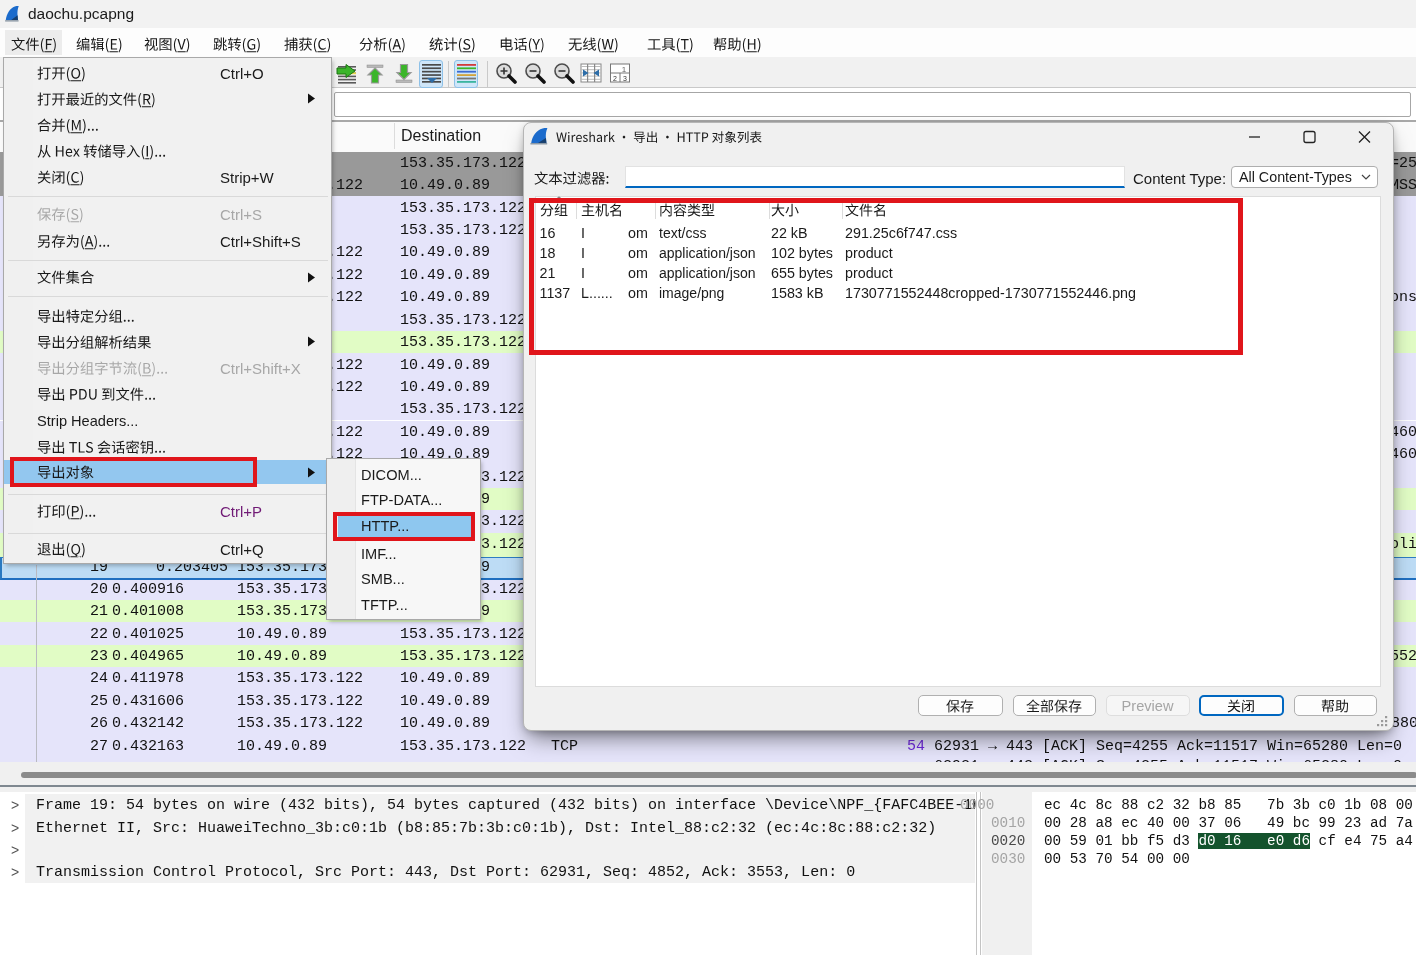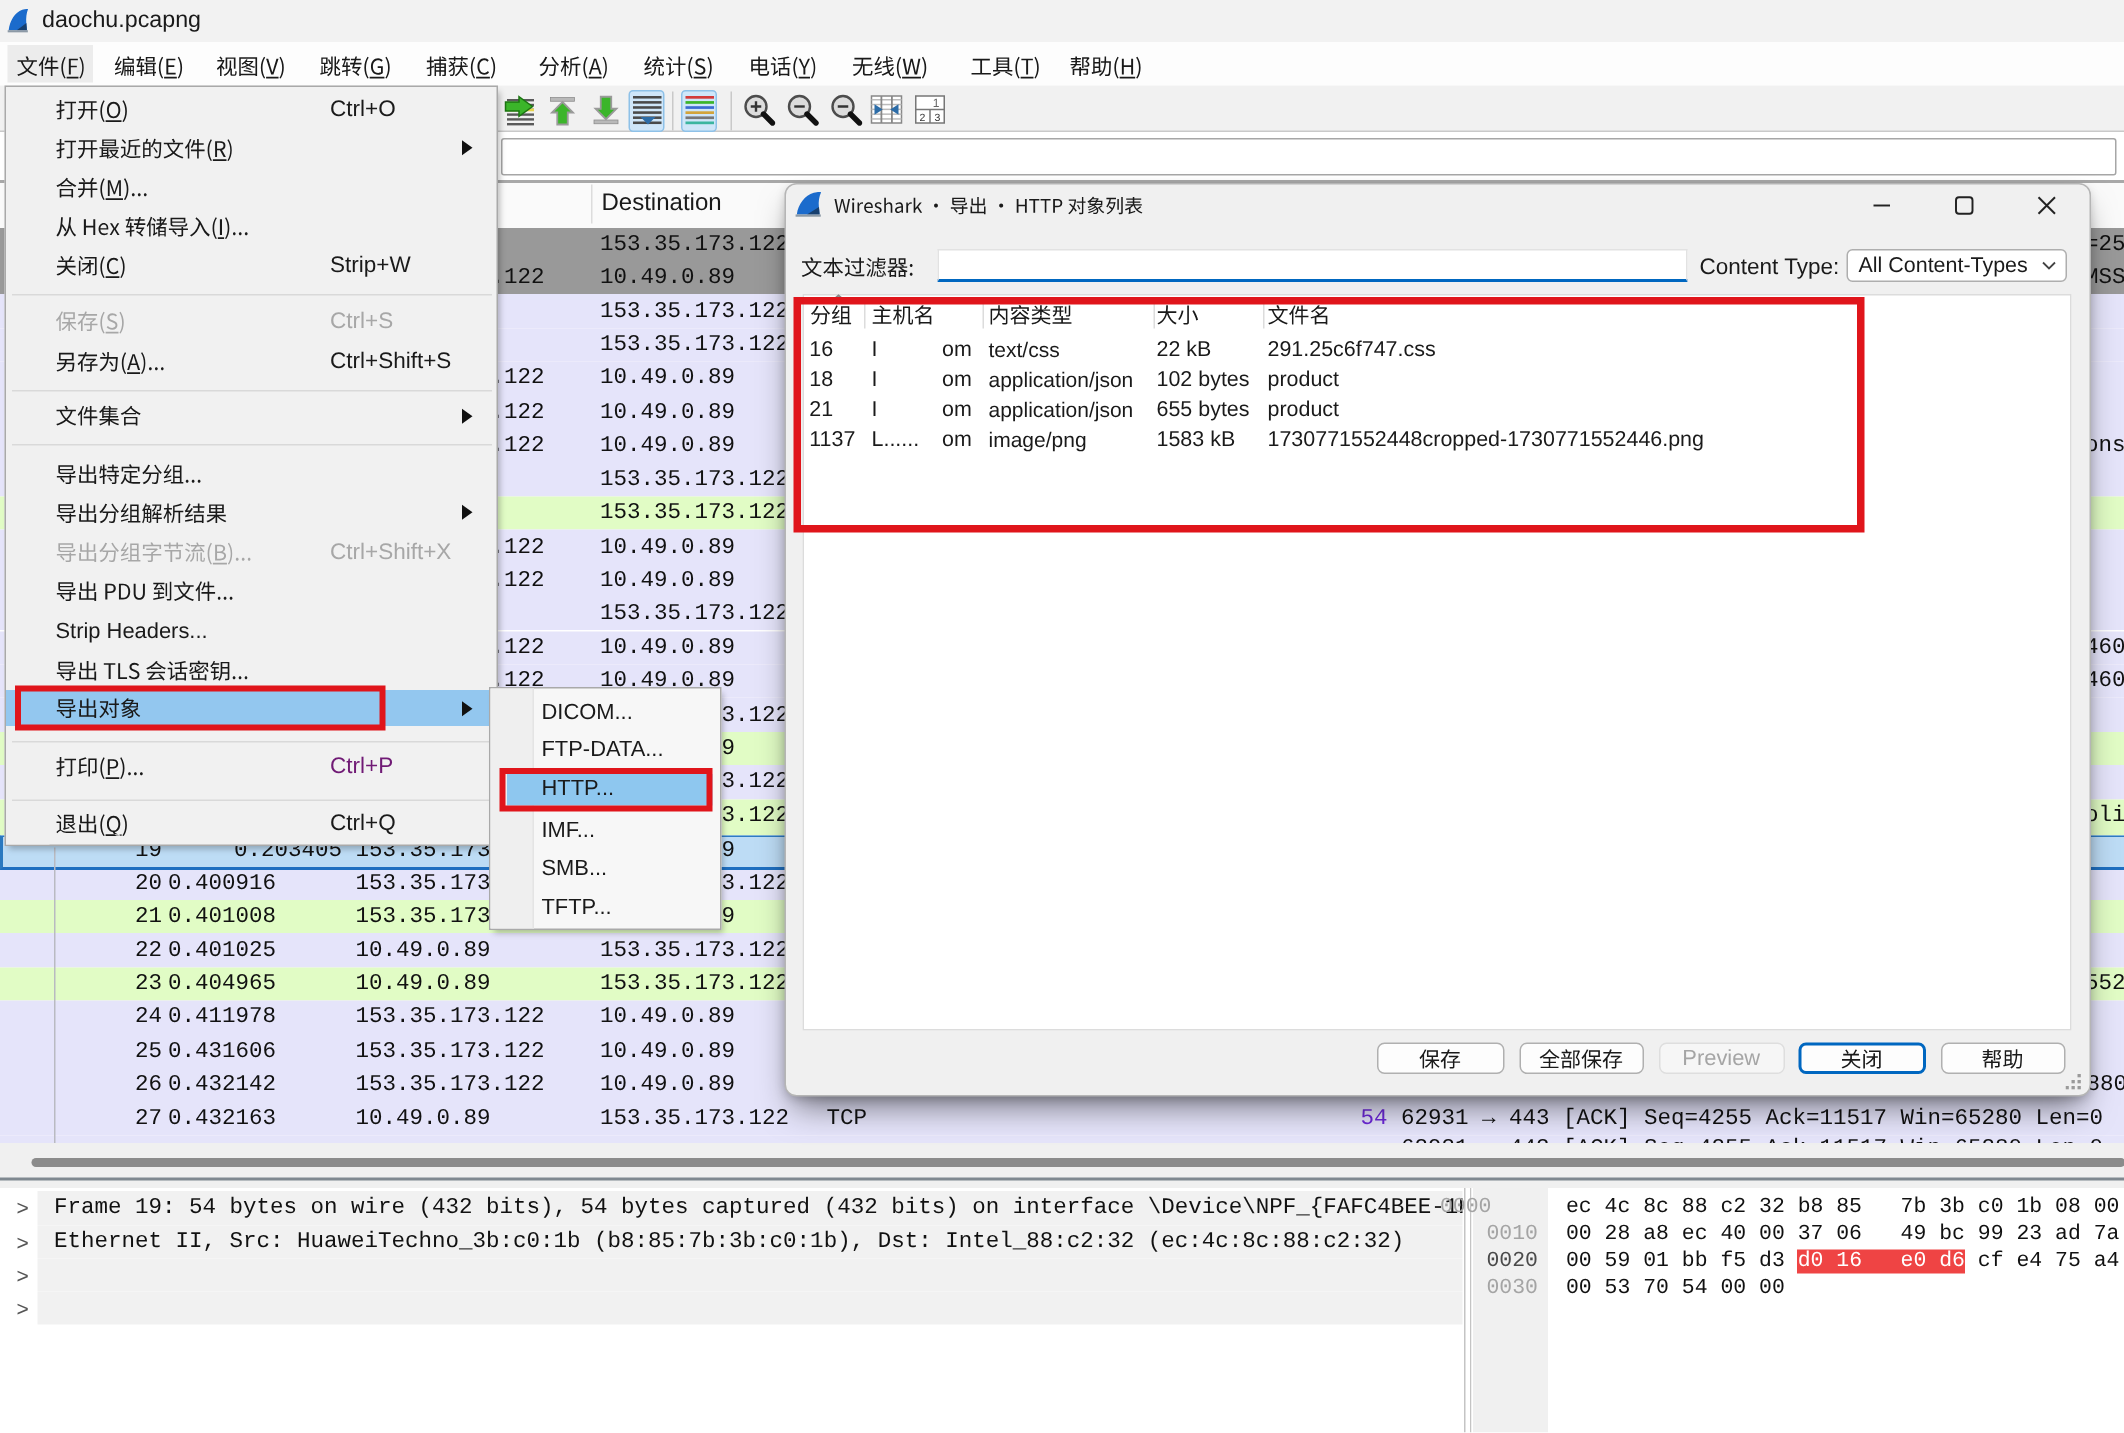--- a/index.html
+++ b/index.html
@@ -290,30 +290,31 @@
 <div class="abs" style="left:25px;top:794.3px;width:950px;height:22.3px;background:#f1f1f1;overflow:hidden"></div>
 <div class="x " style="left:11.0px;top:805.4px;font:normal 14px 'Liberation Sans', sans-serif;color:#555;">&gt;</div>
 <div class="x" style="left:36px;top:805.4px;font:15px 'Liberation Mono',monospace;color:#111;width:939px;overflow:hidden">Frame 19: 54 bytes on wire (432 bits), 54 bytes captured (432 bits) on interface \Device\NPF_{FAFC4BEE-1B0</div>
 <div class="abs" style="left:25px;top:816.6px;width:950px;height:22.3px;background:#f1f1f1;overflow:hidden"></div>
 <div class="x " style="left:11.0px;top:827.7px;font:normal 14px 'Liberation Sans', sans-serif;color:#555;">&gt;</div>
 <div class="x" style="left:36px;top:827.7px;font:15px 'Liberation Mono',monospace;color:#111;width:939px;overflow:hidden">Ethernet II, Src: HuaweiTechno_3b:c0:1b (b8:85:7b:3b:c0:1b), Dst: Intel_88:c2:32 (ec:4c:8c:88:c2:32)</div>
 <div class="abs" style="left:25px;top:838.9px;width:950px;height:22.3px;background:#f1f1f1;overflow:hidden"></div>
 <div class="x " style="left:11.0px;top:850.0px;font:normal 14px 'Liberation Sans', sans-serif;color:#555;">&gt;</div>
 <div class="abs" style="left:25px;top:861.2px;width:950px;height:22.3px;background:#f1f1f1;overflow:hidden"></div>
 <div class="x " style="left:11.0px;top:872.3px;font:normal 14px 'Liberation Sans', sans-serif;color:#555;">&gt;</div>
+<div class="x" style="left:36px;top:872.3px;font:15px 'Liberation Mono',monospace;color:#111;width:939px;overflow:hidden">Transmission Control Protocol, Src Port: 443, Dst Port: 62931, Seq: 4852, Ack: 3553, Len: 0</div>
 <div class="abs" style="left:976px;top:792px;width:1px;height:163px;background:#c4c4c4"></div>
 <div class="abs" style="left:980px;top:792px;width:1px;height:163px;background:#c4c4c4"></div>
 <div class="abs" style="left:981px;top:792px;width:435px;height:163px;background:#fff"></div>
 <div class="abs" style="left:982px;top:792px;width:50px;height:163px;background:#f0f0f0"></div>
 <div class="x " style="left:960px;top:804.5px;font:normal 14.3px 'Liberation Mono', monospace;color:#a4a4a4;">0000</div>
 <div class="x " style="left:1044.0px;top:804.5px;font:normal 14.3px 'Liberation Mono', monospace;color:#111;">ec 4c 8c 88 c2 32 b8 85   7b 3b c0 1b 08 00 45 00</div>
 <div class="x " style="left:991.0px;top:822.8px;font:normal 14.3px 'Liberation Mono', monospace;color:#a4a4a4;">0010</div>
 <div class="x " style="left:1044.0px;top:822.8px;font:normal 14.3px 'Liberation Mono', monospace;color:#111;">00 28 a8 ec 40 00 37 06   49 bc 99 23 ad 7a 0a 31</div>
 <div class="x " style="left:991.0px;top:841.1px;font:normal 14.3px 'Liberation Mono', monospace;color:#4a4a4a;">0020</div>
-<div class="x" style="left:1044px;top:841.1px;font:14.3px 'Liberation Mono',monospace;color:#111"><span>00 59 01 bb f5 d3 </span><span style="background:#ef4444;color:#fff">d0 16   e0 d6</span><span> cf e4 75 a4 50 10</span></div>
+<div class="x" style="left:1044px;top:841.1px;font:14.3px 'Liberation Mono',monospace;color:#111"><span>00 59 01 bb f5 d3 </span><span style="background:#14532d;color:#fff">d0 16   e0 d6</span><span> cf e4 75 a4 50 10</span></div>
 <div class="x " style="left:991.0px;top:859.4px;font:normal 14.3px 'Liberation Mono', monospace;color:#a4a4a4;">0030</div>
 <div class="x " style="left:1044.0px;top:859.4px;font:normal 14.3px 'Liberation Mono', monospace;color:#111;">00 53 70 54 00 00</div>
 <div class="abs" style="left:523px;top:122px;width:871px;height:609px;background:#f0f0f0;border:1px solid #b5b5b5;border-radius:8px;box-shadow:0 12px 22px -6px rgba(0,0,0,0.5),0 2px 8px -2px rgba(0,0,0,0.28)"></div>
 <svg class="abs" style="left:529px;top:127px" width="20" height="19" viewBox="0 0 20 20" preserveAspectRatio="none">
       <path d="M2.2,16.8 C3.2,9.5 7.5,3.5 13.5,1.6 C16,0.9 17.6,1 18.4,1.2 C17,4.2 16.6,8 16.9,11.3 L17.4,16.8 Z" fill="#1b6bcc"></path>
       <path d="M9,16.8 L17.4,16.8 17,11.5 Z" fill="#173f6e"></path>
       <rect x="1.4" y="16.8" width="16.8" height="1.6" fill="#8d9aa6"></rect>
     </svg>
 <svg class="t" style="left:556.0px;top:129.1px" width="208" height="18" viewBox="0 0 208 18">
       <path d="M2.3 12.9H3.7L5 7.3C5.2 6.6 5.4 5.9 5.5 5.2H5.6C5.7 5.9 5.8 6.6 6 7.3L7.4 12.9H8.8L10.7 3.6H9.6L8.6 8.6C8.5 9.6 8.3 10.6 8.1 11.6H8C7.8 10.6 7.6 9.6 7.4 8.6L6.1 3.6H5L3.8 8.6C3.5 9.6 3.3 10.6 3.1 11.6H3C2.9 10.6 2.7 9.6 2.5 8.6L1.5 3.6H0.3Z M12.2 12.9H13.4V6H12.2ZM12.8 4.6C13.3 4.6 13.6 4.3 13.6 3.8C13.6 3.4 13.3 3.1 12.8 3.1C12.3 3.1 12 3.4 12 3.8C12 4.3 12.3 4.6 12.8 4.6Z M15.7 12.9H16.8V8.5C17.3 7.3 18 6.9 18.6 6.9C18.8 6.9 19 6.9 19.2 7L19.4 6C19.2 5.9 19 5.8 18.7 5.8C18 5.8 17.2 6.4 16.8 7.3H16.7L16.6 6H15.7Z M23.3 13C24.3 13 25 12.7 25.6 12.3L25.2 11.6C24.7 11.9 24.1 12.1 23.5 12.1C22.2 12.1 21.3 11.2 21.2 9.7H25.8C25.8 9.5 25.9 9.3 25.9 9C25.9 7.1 24.9 5.8 23.1 5.8C21.6 5.8 20.1 7.2 20.1 9.4C20.1 11.7 21.5 13 23.3 13ZM21.2 8.9C21.3 7.5 22.2 6.8 23.2 6.8C24.2 6.8 24.9 7.5 24.9 8.9Z M29.3 13C31 13 31.8 12.1 31.8 11C31.8 9.7 30.7 9.3 29.7 8.9C29 8.6 28.3 8.4 28.3 7.7C28.3 7.2 28.7 6.7 29.5 6.7C30.2 6.7 30.6 7 31.1 7.3L31.7 6.6C31.1 6.2 30.4 5.8 29.5 5.8C28 5.8 27.2 6.7 27.2 7.8C27.2 8.9 28.2 9.4 29.2 9.8C29.9 10 30.7 10.4 30.7 11.1C30.7 11.6 30.3 12.1 29.4 12.1C28.6 12.1 28 11.8 27.4 11.3L26.8 12.1C27.4 12.6 28.4 13 29.3 13Z M33.5 12.9H34.6V7.9C35.3 7.2 35.8 6.8 36.5 6.8C37.4 6.8 37.8 7.4 37.8 8.7V12.9H38.9V8.5C38.9 6.8 38.3 5.8 36.8 5.8C35.9 5.8 35.2 6.4 34.6 7L34.6 5.6V2.8H33.5Z M42.7 13C43.5 13 44.3 12.6 44.9 12H45L45.1 12.9H46V8.6C46 6.9 45.3 5.8 43.7 5.8C42.6 5.8 41.6 6.3 41 6.7L41.4 7.5C42 7.2 42.7 6.8 43.5 6.8C44.6 6.8 44.9 7.6 44.9 8.5C42 8.8 40.7 9.6 40.7 11.1C40.7 12.3 41.5 13 42.7 13ZM43 12.1C42.3 12.1 41.8 11.8 41.8 11C41.8 10.1 42.6 9.6 44.9 9.3V11.2C44.2 11.8 43.7 12.1 43 12.1Z M48.2 12.9H49.4V8.5C49.8 7.3 50.5 6.9 51.1 6.9C51.4 6.9 51.5 6.9 51.7 7L51.9 6C51.7 5.9 51.5 5.8 51.2 5.8C50.5 5.8 49.8 6.4 49.3 7.3H49.3L49.1 6H48.2Z M53.1 12.9H54.2V11.1L55.5 9.6L57.5 12.9H58.8L56.2 8.8L58.5 6H57.2L54.3 9.6H54.2V2.8H53.1Z M68 6.7C67.3 6.7 66.7 7.3 66.7 8.1C66.7 8.8 67.3 9.4 68 9.4C68.7 9.4 69.3 8.8 69.3 8.1C69.3 7.3 68.7 6.7 68 6.7Z M79.8 10.6C80.6 11.2 81.5 12.2 81.8 12.8L82.5 12.2C82.2 11.6 81.3 10.7 80.5 10.1H85.3V12.7C85.3 12.9 85.2 13 85 13C84.7 13 83.8 13 82.9 13C83 13.2 83.2 13.6 83.2 13.8C84.4 13.8 85.2 13.8 85.7 13.7C86.1 13.5 86.3 13.3 86.3 12.7V10.1H89V9.2H86.3V8.2H85.3V9.2H77.9V10.1H80.4ZM78.8 3.2V6.5C78.8 7.6 79.5 7.9 81.5 7.9C82 7.9 86.1 7.9 86.6 7.9C88.1 7.9 88.6 7.6 88.7 6.3C88.4 6.2 88.1 6.1 87.8 6C87.7 6.9 87.5 7.1 86.5 7.1C85.6 7.1 82.1 7.1 81.5 7.1C80.1 7.1 79.8 7 79.8 6.4V5.8H87.5V2.8H78.8ZM79.8 3.6H86.6V4.9H79.8Z M91 8.6V13.1H100V13.8H101V8.6H100V12.2H96.5V7.8H100.5V3.4H99.5V6.8H96.5V2.3H95.5V6.8H92.6V3.4H91.6V7.8H95.5V12.2H92.1V8.6Z M111.4 6.7C110.7 6.7 110.1 7.3 110.1 8.1C110.1 8.8 110.7 9.4 111.4 9.4C112.2 9.4 112.8 8.8 112.8 8.1C112.8 7.3 112.2 6.7 111.4 6.7Z M121.8 12.9H123V8.5H127.3V12.9H128.5V3.6H127.3V7.5H123V3.6H121.8Z M132.9 12.9H134.1V4.6H136.9V3.6H130.1V4.6H132.9Z M140.5 12.9H141.6V4.6H144.4V3.6H137.7V4.6H140.5Z M146.1 12.9H147.3V9.2H148.8C150.8 9.2 152.2 8.3 152.2 6.3C152.2 4.3 150.8 3.6 148.7 3.6H146.1ZM147.3 8.2V4.6H148.6C150.2 4.6 151 5 151 6.3C151 7.6 150.3 8.2 148.6 8.2Z M162 7.9C162.6 8.8 163.1 10 163.3 10.7L164.2 10.3C164 9.6 163.3 8.4 162.7 7.5ZM156.8 7.1C157.6 7.8 158.4 8.7 159.1 9.5C158.3 11.1 157.3 12.3 156.2 13.1C156.4 13.3 156.7 13.6 156.9 13.8C158 13 159 11.8 159.8 10.3C160.3 11 160.8 11.7 161.1 12.2L161.9 11.5C161.5 10.9 160.9 10.1 160.2 9.3C160.8 7.9 161.2 6.1 161.4 4.1L160.8 3.9L160.7 4H156.5V4.9H160.4C160.2 6.2 159.9 7.4 159.5 8.5C158.8 7.8 158.1 7.1 157.4 6.6ZM165.3 2.3V5.3H161.7V6.2H165.3V12.6C165.3 12.8 165.2 12.9 165 12.9C164.8 12.9 164.1 12.9 163.3 12.9C163.4 13.1 163.5 13.6 163.6 13.8C164.6 13.8 165.3 13.8 165.7 13.7C166.1 13.5 166.2 13.2 166.2 12.6V6.2H167.7V5.3H166.2V2.3Z M172.5 2.2C171.8 3.3 170.6 4.5 168.9 5.4C169.1 5.5 169.4 5.9 169.5 6.1C169.8 5.9 170 5.8 170.3 5.6V7.7H172.4C171.4 8.3 170.3 8.7 169.1 8.9C169.2 9.1 169.4 9.5 169.5 9.7C170.8 9.3 171.9 8.8 172.9 8.2C173.2 8.4 173.5 8.6 173.8 8.8C172.7 9.6 170.9 10.3 169.5 10.6C169.6 10.8 169.9 11.1 170 11.3C171.4 10.9 173.1 10.2 174.3 9.3C174.5 9.6 174.6 9.8 174.8 10C173.5 11.1 171.2 12 169.3 12.5C169.5 12.6 169.7 13 169.9 13.2C171.6 12.7 173.7 11.7 175.1 10.7C175.5 11.6 175.3 12.4 174.8 12.7C174.5 12.9 174.2 12.9 173.9 12.9C173.6 12.9 173.2 12.9 172.7 12.8C172.8 13.1 172.9 13.5 173 13.7C173.4 13.7 173.8 13.7 174.1 13.7C174.6 13.7 175 13.7 175.4 13.4C176.2 12.8 176.5 11.5 175.9 10.2L176.6 9.9C177.1 11.1 178.1 12.5 179.6 13.2C179.7 13 180 12.6 180.2 12.4C178.8 11.8 177.8 10.6 177.3 9.5C177.9 9.1 178.6 8.8 179.1 8.4L178.3 7.9C177.6 8.4 176.5 9.1 175.5 9.6C175.1 8.9 174.5 8.3 173.6 7.7L173.7 7.7H178.9V4.8H175.6C175.9 4.4 176.3 3.9 176.6 3.5L175.9 3.1L175.8 3.1H173C173.2 2.9 173.4 2.6 173.5 2.4ZM172.3 3.9H175.2C175 4.2 174.7 4.6 174.4 4.8H171.3C171.6 4.5 172 4.2 172.3 3.9ZM171.1 5.6H174.5C174.2 6.1 173.8 6.5 173.4 6.9H171.1ZM175.4 5.6H178V6.9H174.4C174.8 6.5 175.1 6.1 175.4 5.6Z M188.9 3.7V10.8H189.9V3.7ZM191.5 2.3V12.6C191.5 12.8 191.4 12.9 191.2 12.9C191 12.9 190.4 12.9 189.7 12.9C189.8 13.2 190 13.6 190 13.8C191 13.8 191.6 13.8 191.9 13.6C192.3 13.5 192.5 13.2 192.5 12.6V2.3ZM183.1 9C183.8 9.5 184.5 10.1 185 10.6C184.2 11.8 183.1 12.6 181.8 13.1C182 13.3 182.3 13.7 182.4 13.9C185.1 12.7 187 10.3 187.7 5.9L187.1 5.7L186.9 5.8H184.1C184.3 5.2 184.5 4.5 184.6 3.9H188V2.9H181.6V3.9H183.7C183.2 5.8 182.5 7.6 181.5 8.7C181.7 8.9 182.1 9.2 182.2 9.4C182.8 8.6 183.3 7.7 183.8 6.6H186.6C186.4 7.8 186 8.9 185.5 9.7C185 9.3 184.3 8.7 183.7 8.4Z M196.6 13.8C196.9 13.7 197.4 13.5 200.9 12.4C200.8 12.2 200.8 11.8 200.7 11.5L197.7 12.5V9.7C198.4 9.2 199.1 8.6 199.6 8C200.6 10.6 202.4 12.6 205 13.4C205.1 13.2 205.4 12.8 205.6 12.6C204.4 12.2 203.3 11.6 202.4 10.8C203.2 10.3 204.1 9.7 204.9 9L204.1 8.5C203.5 9 202.7 9.7 201.9 10.2C201.3 9.6 200.9 8.8 200.6 8H205.2V7.2H200.2V6.1H204.2V5.3H200.2V4.2H204.8V3.4H200.2V2.3H199.2V3.4H194.8V4.2H199.2V5.3H195.4V6.1H199.2V7.2H194.3V8H198.4C197.2 9.1 195.5 10 193.9 10.5C194.1 10.7 194.4 11.1 194.5 11.3C195.2 11.1 196 10.7 196.7 10.3V12.2C196.7 12.7 196.4 12.9 196.2 13C196.3 13.2 196.5 13.6 196.6 13.8Z" fill="#1a1a1a"></path>

